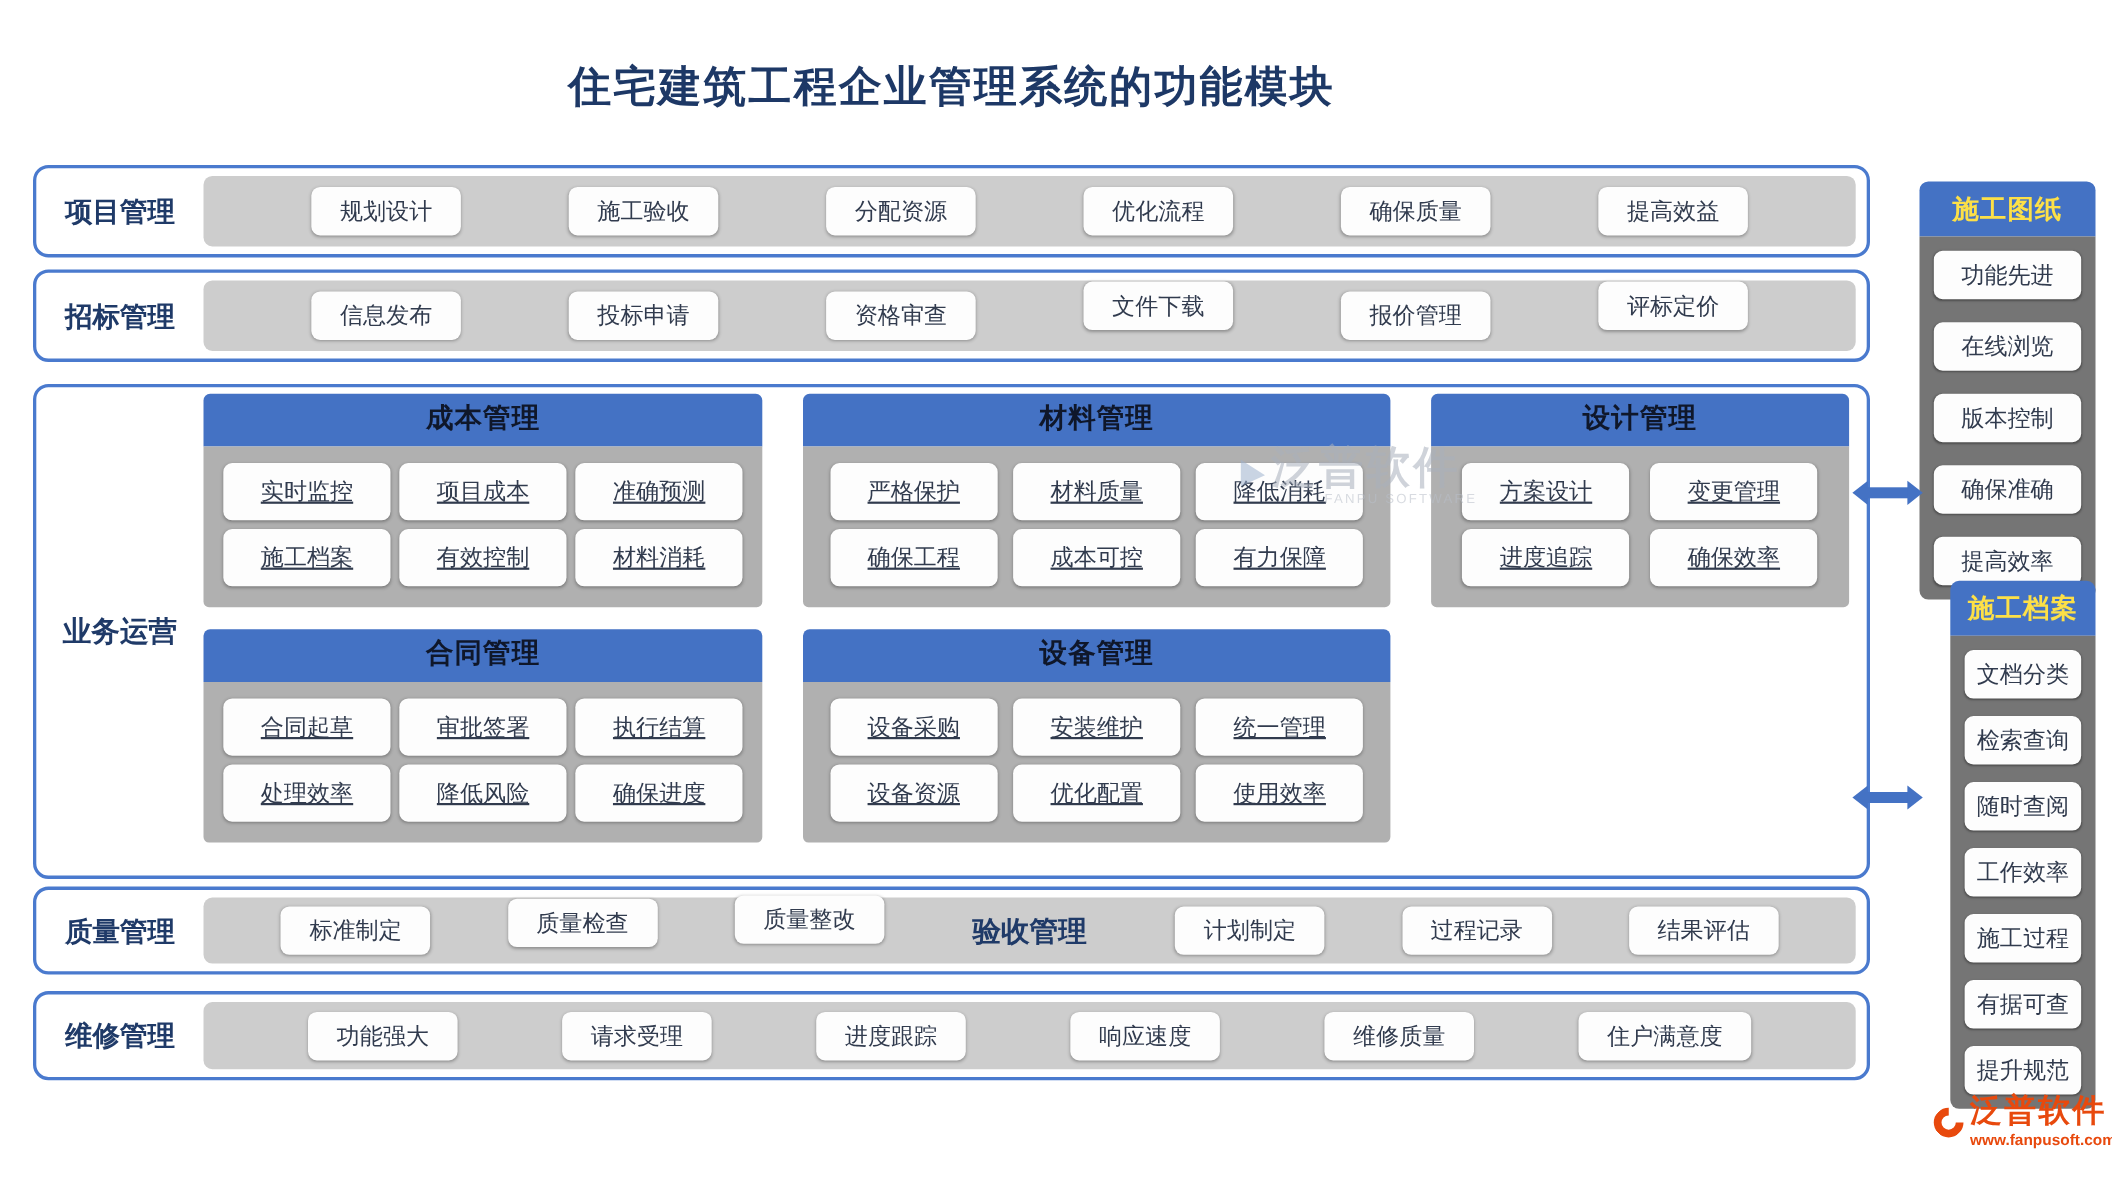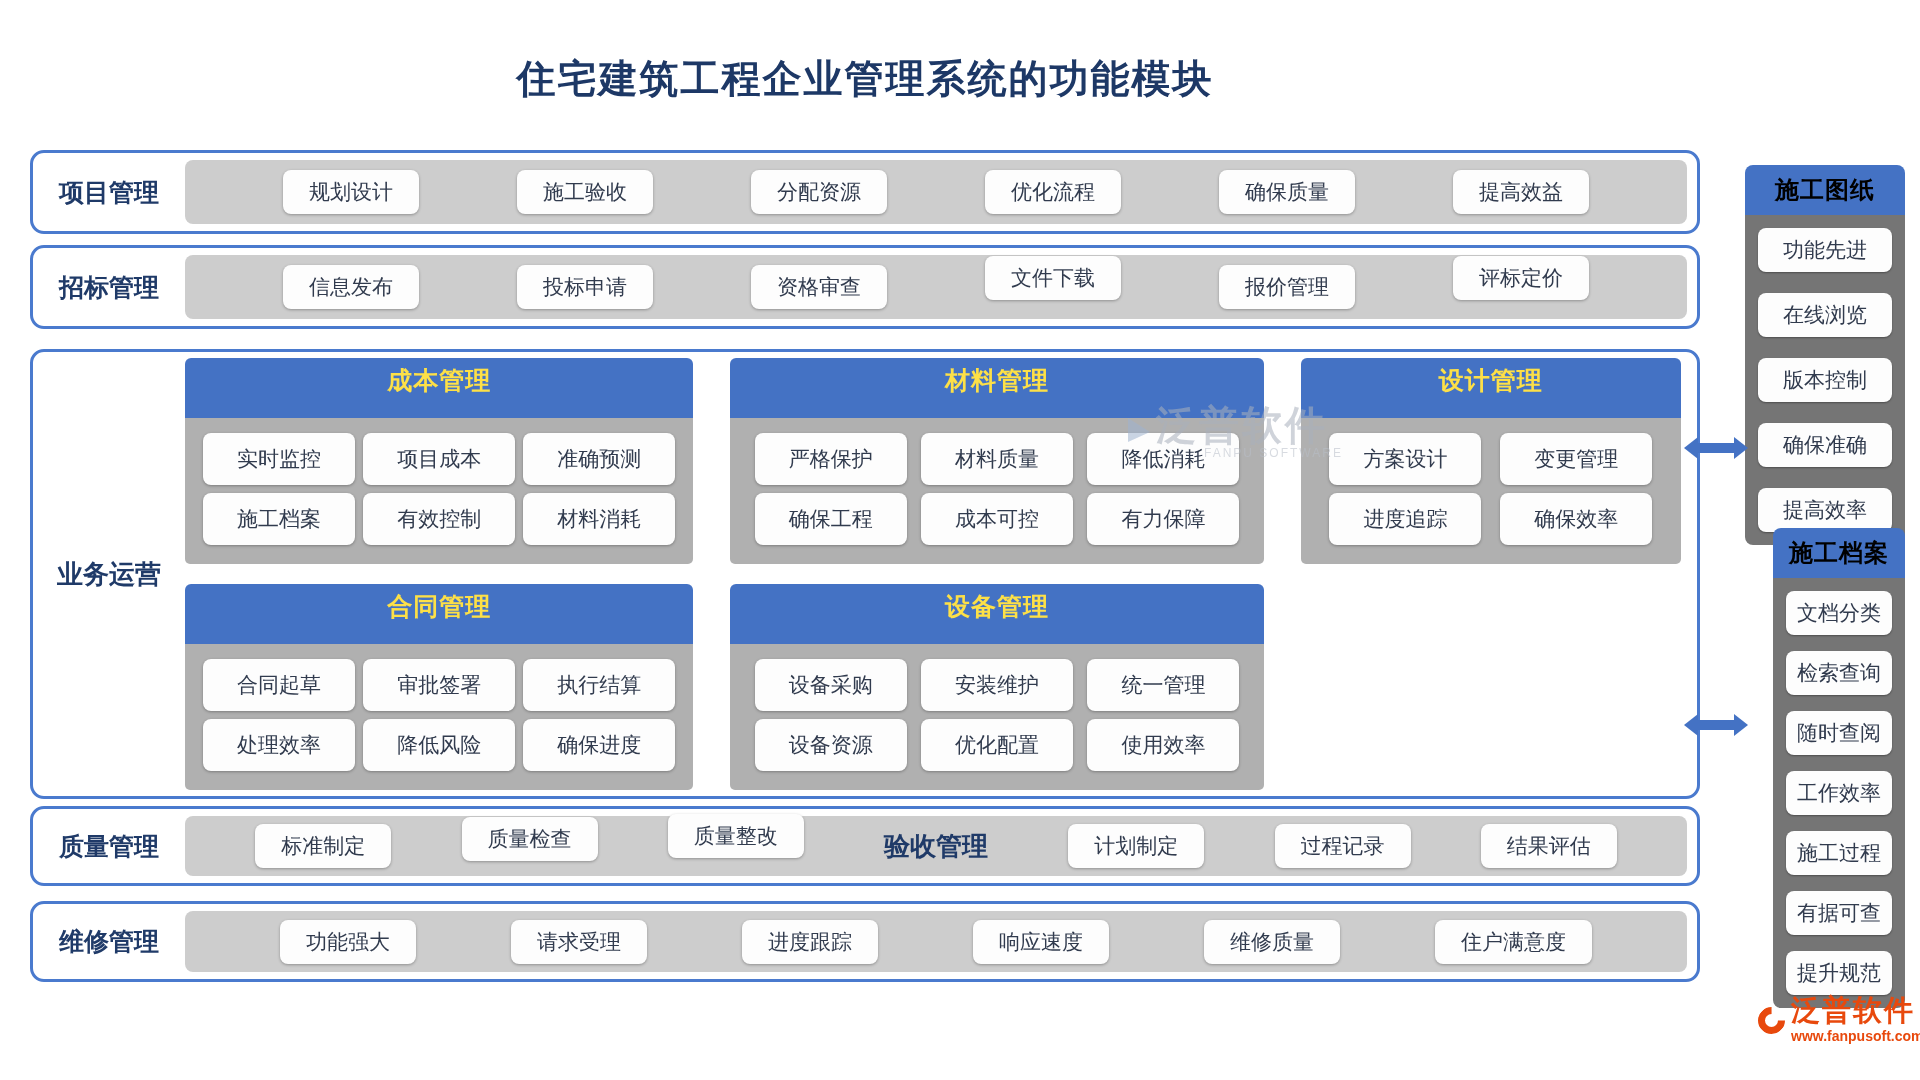--- a/index.html
+++ b/index.html
@@ -54,38 +54,38 @@
     display:flex; align-items:center; justify-content:center;
     font-size:26px; font-weight:800; color:#1f3a68; white-space:nowrap;
   }
   .blocks {
     position:absolute; left:152px; right:16px; top:6px;
     display:grid; grid-template-columns:508fr 533fr 380fr;
     column-gap:37px; row-gap:20px;
   }
   .block { display:flex; flex-direction:column; }
   .block-header {
-    height:60px; line-height:44px; background:#4472c4; color:#fde047;
+    height:48px; line-height:44px; background:#4472c4; color:#0f172a;
     text-align:center; font-size:25px; font-weight:700;
     border-radius:6px 6px 0 0; letter-spacing:1px;
   }
   .block-body {
     height:146px; background:#b0b0b0; border-radius:0 0 5px 5px;
     padding:8px 10px 12px; display:flex; flex-direction:column; justify-content:space-evenly;
   }
   .block-row { display:flex; justify-content:space-evenly; }
-  .block .btn { padding:12px 4px; min-width:152px; text-align:center; }
+  .block .btn { padding:12px 4px; min-width:152px; text-align:center;text-decoration:underline; }
   
   .sb-group { position:absolute; left:1745px; width:160px; }
   .sb-group1 { top:165px; }
   .sb-group2 { top:528px;padding-left:28px; }
   .sb-header {
     height:50px; background:#4472c4; border-radius:8px 8px 0 0;
     display:flex; align-items:center; justify-content:center;
-    color:#000000; font-size:24px; font-weight:700; letter-spacing:1px;
+    color:#fde047; font-size:24px; font-weight:700; letter-spacing:1px;
   }
   .sb-body {
     background:#757575; border-radius:0 0 8px 8px;
     padding:13px 13px; display:flex; flex-direction:column;
   }
   .sb-group1 .sb-body { gap:21px; }
   .sb-group2 .sb-body { gap:16px; }
   .sb-body .btn { padding:8px 2px; text-align:center; font-size:21px; box-shadow:0 1px 2px rgba(0,0,0,.35); }
   
   .dbl-arrow { position:absolute; width:64px; height:22px; }

